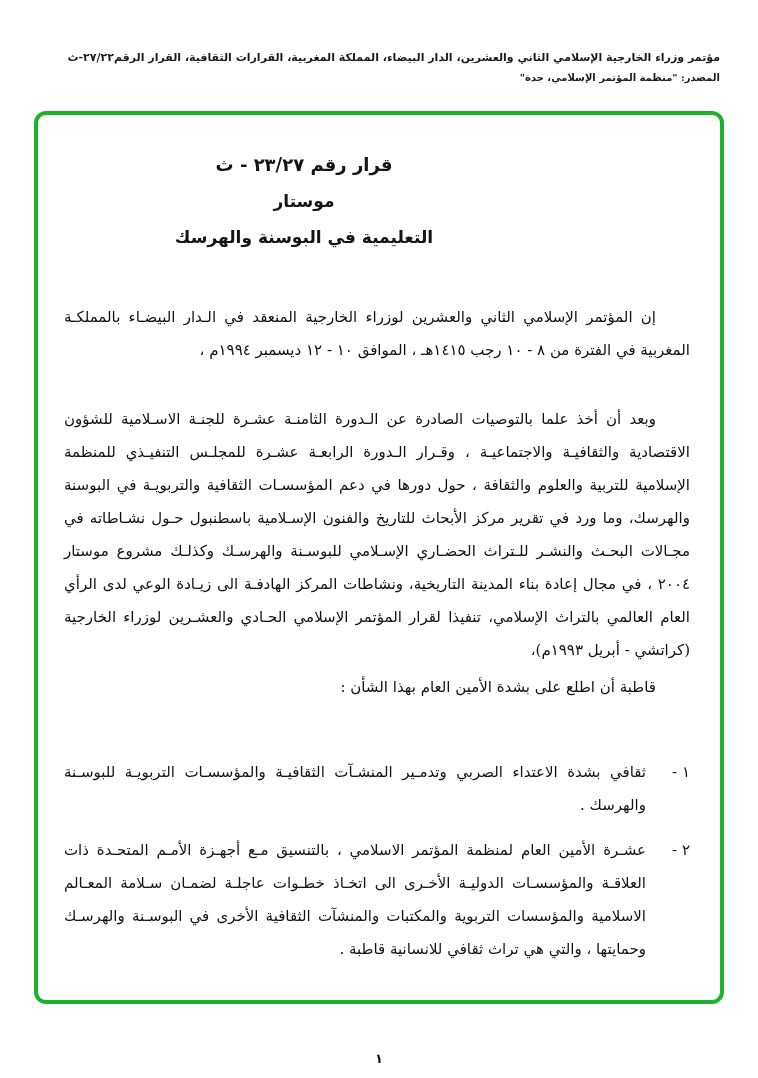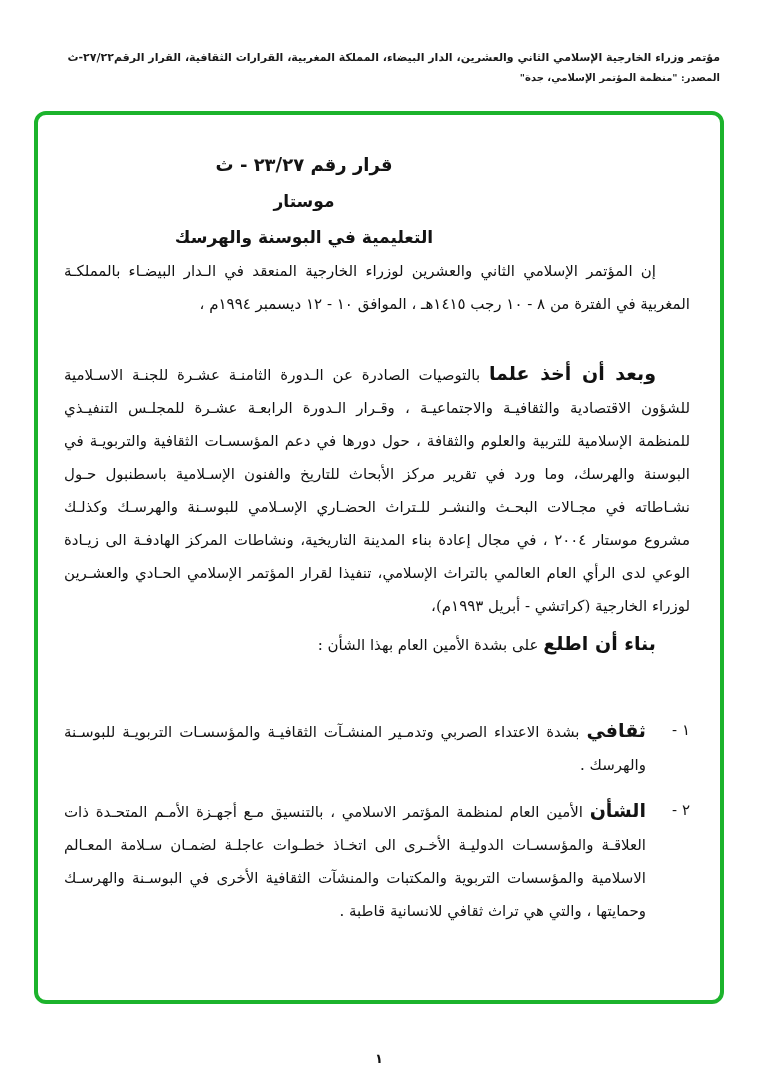--- a/index.html
+++ b/index.html
@@ -52,22 +52,22 @@
   .title-line { font-size: 17px; line-height: 36px; }
   .title-line.first { font-size: 18px; }
   .para {
     font-size: 15px;
     line-height: 33px;
     text-align: justify;
     text-align-last: right;
     color: #111111;
   }
   .indent { text-indent: 34px; }
-  .para strong, .item strong { font-weight: bold; font-size: 19px; }
-  .para-preamble { }
+  .para strong, .item strong { font-weight: normal; font-size: 15px; }
+  .para-preamble { margin-top: 46px; }
   .para-noting   { margin-top: 36px; }
   .para-reviewed { margin-top: 4px; }
   .items { margin-top: 52px; list-style: none; }
   .item {
     display: flex;
     font-size: 15px;
     line-height: 33px;
   }
   .item + .item { margin-top: 12px; }
   .item-num {
@@ -108,30 +108,30 @@
     <div class="title-block">
       <div class="title-line first">قرار رقم ٢٣/٢٧ - ث</div>
       <div class="title-line">موستار</div>
       <div class="title-line">التعليمية في البوسنة والهرسك</div>
     </div>
 
     <p class="para indent para-preamble"><span>إن المؤتمر الإسلامي الثاني والعشرين لوزراء الخارجية المنعقد  في الـدار البيضـاء بالمملكـة المغربية في الفترة من ٨ - ١٠ رجب ١٤١٥هـ ، الموافق ١٠ - ١٢ ديسمبر ١٩٩٤م ،</span></p>
 
     <p class="para indent para-noting"><strong>وبعد أن أخذ علما</strong><span> بالتوصيات الصادرة عن الـدورة الثامنـة عشـرة للجنـة الاسـلامية للشؤون الاقتصادية والثقافيـة والاجتماعيـة ، وقـرار الـدورة الرابعـة عشـرة للمجلـس التنفيـذي للمنظمة الإسلامية للتربية والعلوم والثقافة ، حول دورها في دعم المؤسسـات الثقافية والتربويـة في البوسنة والهرسك، وما ورد في تقرير مركز الأبحاث للتاريخ والفنون الإسـلامية باسطنبول حـول نشـاطاته في مجـالات البحـث والنشـر للـتراث الحضـاري الإسـلامي للبوسـنة والهرسـك وكذلـك مشروع موستار ٢٠٠٤ ، في مجال إعادة بناء المدينة التاريخية، ونشاطات المركز الهادفـة الى زيـادة الوعي لدى الرأي العام العالمي بالتراث الإسلامي، تنفيذا لقرار المؤتمر الإسلامي الحـادي والعشـرين لوزراء الخارجية (كراتشي - أبريل ١٩٩٣م)،</span></p>
 
-    <p class="para indent para-reviewed"><strong>بناء أن اطلع</strong><span> على بشدة الأمين العام بهذا الشأن :</span></p>
+    <p class="para indent para-reviewed"><strong>قاطبة أن اطلع</strong><span> على بشدة الأمين العام بهذا الشأن :</span></p>
 
     <ol class="items">
       <li class="item">
         <span class="item-num">١ -</span>
         <span class="item-text"><strong>ثقافي</strong><span> بشدة الاعتداء الصربي وتدمـير المنشـآت الثقافيـة والمؤسسـات التربويـة للبوسـنة والهرسك .</span></span>
       </li>
       <li class="item">
         <span class="item-num">٢ -</span>
-        <span class="item-text"><strong>الشأن</strong><span> الأمين العام لمنظمة المؤتمر الاسلامي ، بالتنسيق مـع أجهـزة الأمـم المتحـدة ذات العلاقـة والمؤسسـات الدوليـة الأخـرى الى اتخـاذ خطـوات عاجلـة لضمـان سـلامة المعـالم الاسلامية والمؤسسات التربوية والمكتبات والمنشآت الثقافية الأخرى في البوسـنة والهرسـك وحمايتها ، والتي هي تراث ثقافي للانسانية قاطبة .</span></span>
+        <span class="item-text"><strong>عشـرة</strong><span> الأمين العام لمنظمة المؤتمر الاسلامي ، بالتنسيق مـع أجهـزة الأمـم المتحـدة ذات العلاقـة والمؤسسـات الدوليـة الأخـرى الى اتخـاذ خطـوات عاجلـة لضمـان سـلامة المعـالم الاسلامية والمؤسسات التربوية والمكتبات والمنشآت الثقافية الأخرى في البوسـنة والهرسـك وحمايتها ، والتي هي تراث ثقافي للانسانية قاطبة .</span></span>
       </li>
     </ol>
 
   </div>
 
   <footer class="page-footer">
     <div class="page-number">١</div>
   </footer>
 
 </div>

